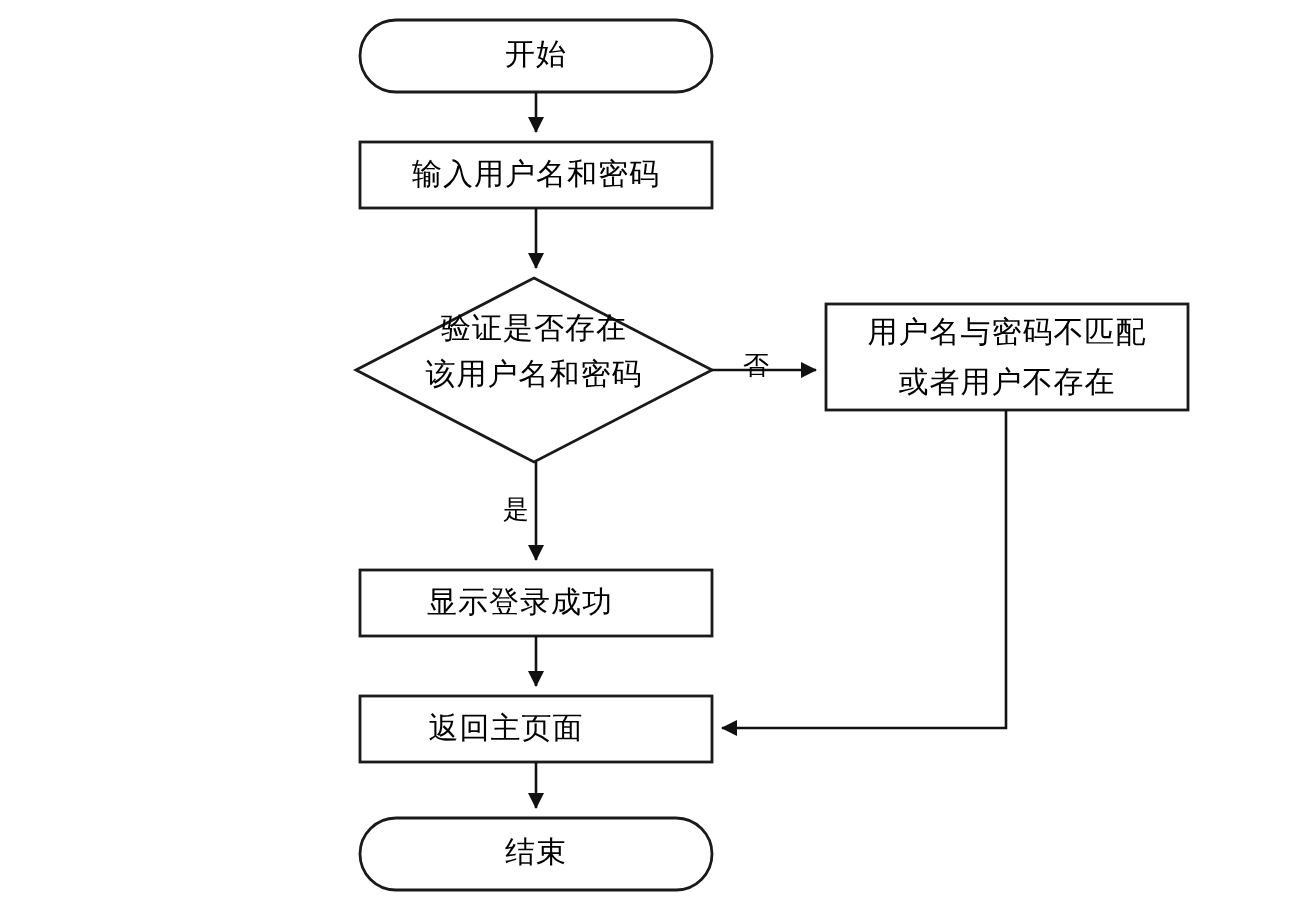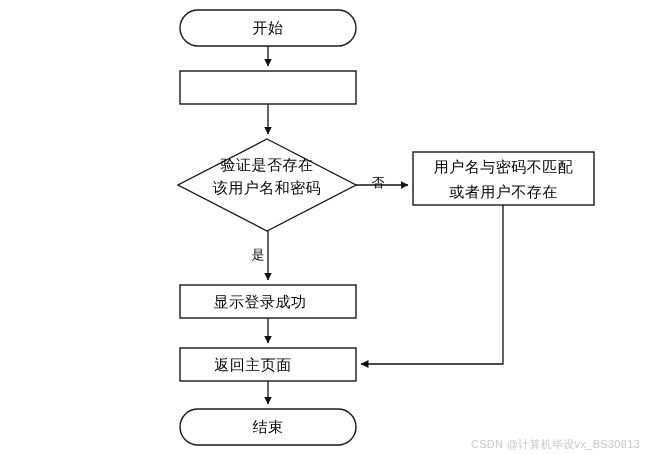--- a/index.html
+++ b/index.html
@@ -91,32 +91,32 @@
 
     <line x1="268" y1="318" x2="268" y2="343" stroke="#111111" stroke-width="1.3" marker-end="url(#arrow)"></line>
 
     <polyline points="503,205 503,364 361,364" fill="none" stroke="#111111" stroke-width="1.3" marker-end="url(#arrow)"></polyline>
 
     <line x1="268" y1="381" x2="268" y2="404" stroke="#111111" stroke-width="1.3" marker-end="url(#arrow)"></line>
   </svg>
 
   <div class="node-label" style="left:180px; top:10px; width:176px; height:36px;">开始</div>
 
+  <div class="node-label" style="left:180px; top:71px; width:176px; height:33px;">输入用户名和密码</div>
 
   <div class="node-label" style="left:178px; top:153px; width:178px; height:46px; line-height:23px;">验证是否存在
 该用户名和密码</div>
 
   <div class="node-label" style="left:413px; top:152px; width:181px; height:53px; line-height:25px;">用户名与密码不匹配
 或者用户不存在</div>
 
   <div class="node-label" style="left:180px; top:285px; width:160px; height:33px;">显示登录成功</div>
 
   <div class="node-label" style="left:180px; top:348px; width:146px; height:33px;">返回主页面</div>
 
   <div class="node-label" style="left:180px; top:409px; width:176px; height:36px;">结束</div>
 
   <div class="edge-label" style="left:368px; top:176px; width:20px;">否</div>
 
   <div class="edge-label" style="left:248px; top:248px; width:20px;">是</div>
 
-  <div id="watermark">CSDN @计算机毕设vx_BS30813</div>
 
 </div>
 
 </body></html>

